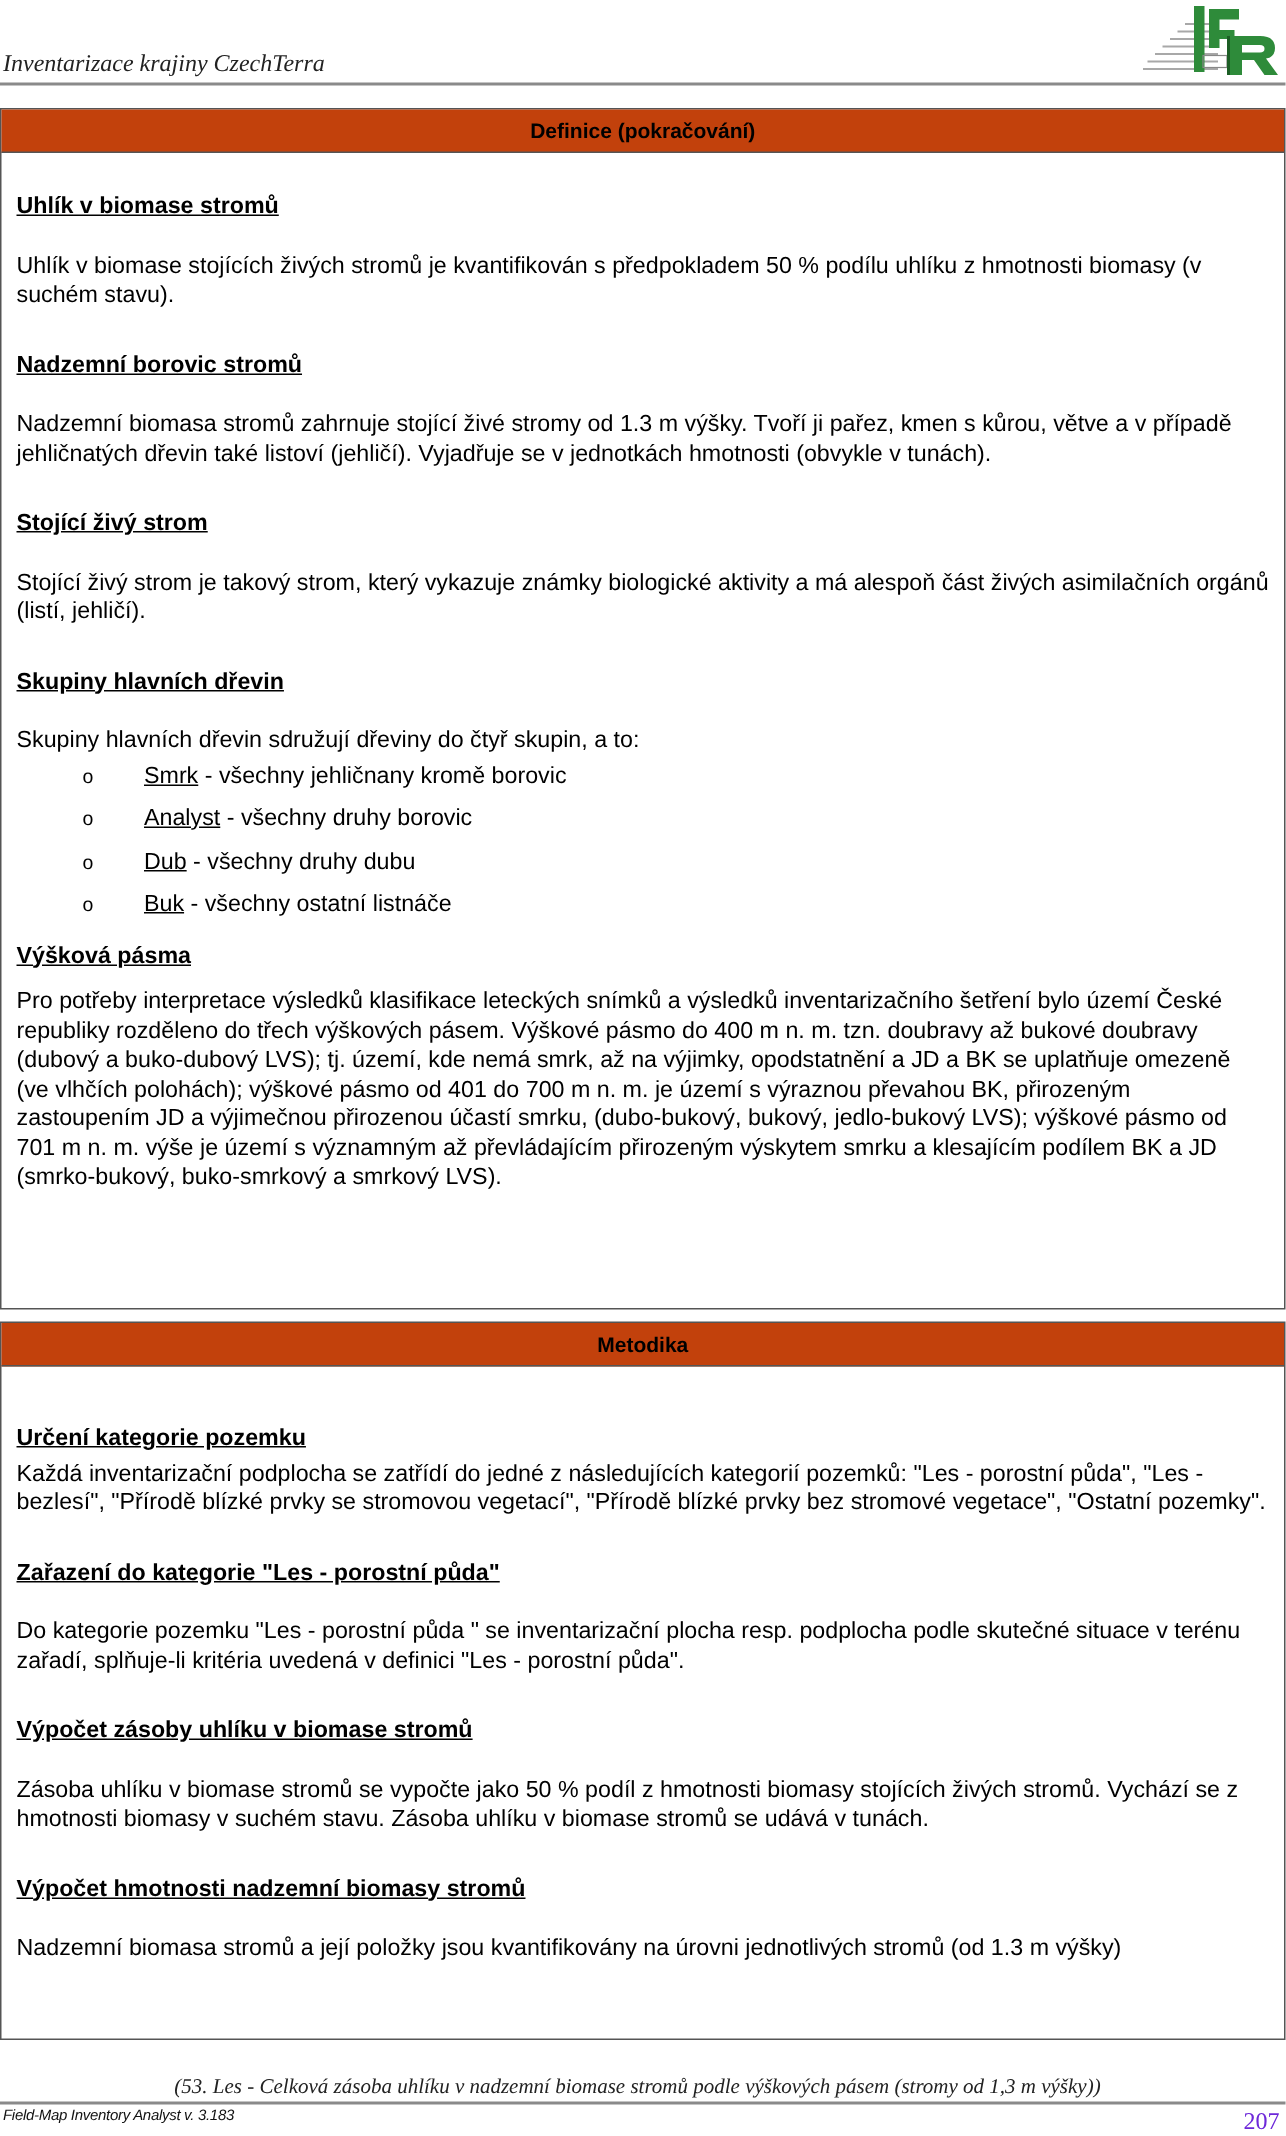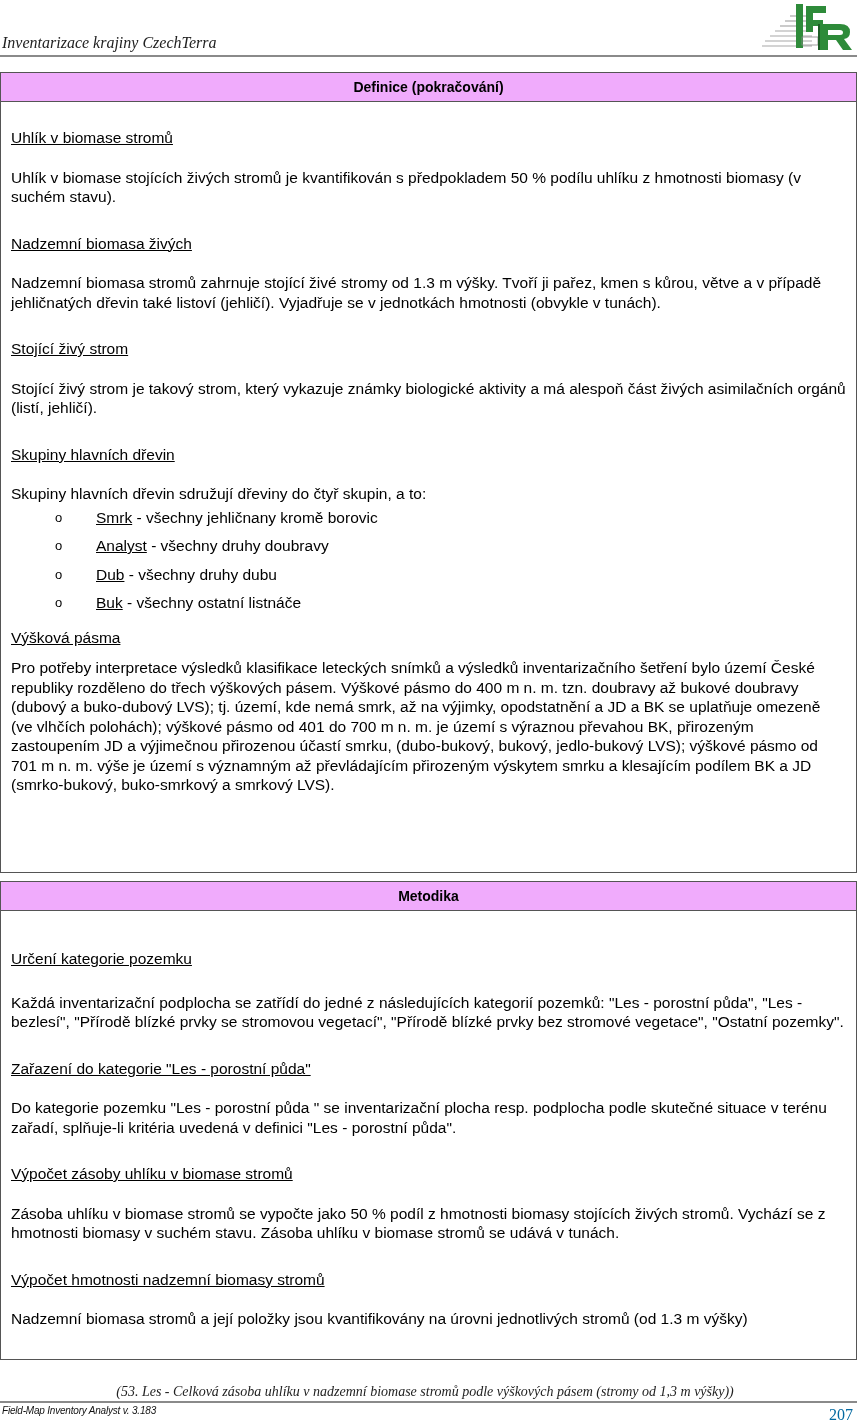--- a/index.html
+++ b/index.html
@@ -3,33 +3,33 @@
   <meta charset="utf-8">
   <style>
     html, body { margin: 0; padding: 0; background: #ffffff; }
     body { width: 857px; height: 1424px; position: relative; overflow: hidden; font-family: "Liberation Sans", sans-serif; color: #000; }
     .page-header { position: absolute; left: 0; top: 0; width: 857px; height: 57px; }
     .doc-title { position: absolute; left: 2px; top: 34px; font-family: "Liberation Serif", serif; font-style: italic; font-size: 16px; color: #222; }
     .header-rule { position: absolute; left: 0; top: 55px; width: 857px; height: 2px; background: #8a8a8a; }
     .logo { position: absolute; left: 760px; top: 2px; width: 94px; height: 50px; }
 
     .box { position: absolute; left: 0; width: 855px; border: 1px solid #555; background: #fff; }
-    .box-head { height: 28px; background: #f0abfc; border-bottom: 1px solid #555; text-align: center; font-weight: bold; font-size: 14px; line-height: 28px; }
+    .box-head { height: 28px; background: #c2410c; border-bottom: 1px solid #555; text-align: center; font-weight: bold; font-size: 14px; line-height: 28px; }
     .box-body { padding: 0 10px; font-size: 15.5px; line-height: 19.5px; }
     .box-body p { margin: 0; }
-    .h { text-decoration: underline; font-weight: normal; }
+    .h { text-decoration: underline; font-weight: bold; }
     .list { margin: 0; padding: 0; list-style: none; }
     .list li { position: relative; padding-left: 85px; height: 28.5px; line-height: 28.5px; }
     .list li .bullet { position: absolute; left: 44px; top: 0; font-size: 13px; }
     .list li .term { text-decoration: underline; }
 
     .caption { position: absolute; left: 0; top: 1384px; width: 850px; text-align: center; font-family: "Liberation Serif", serif; font-style: italic; font-size: 14px; color: #222; }
     .footer-rule { position: absolute; left: 0; top: 1401px; width: 857px; height: 2px; background: #8a8a8a; }
     .footer-left { position: absolute; left: 2px; top: 1405px; font-style: italic; font-size: 10px; letter-spacing: -0.2px; color: #111; }
-    .page-num { position: absolute; right: 4px; top: 1406px; font-family: "Liberation Serif", serif; font-size: 16px; color: #0369a1; }
+    .page-num { position: absolute; right: 4px; top: 1406px; font-family: "Liberation Serif", serif; font-size: 16px; color: #6d28d9; }
   </style>
 </head>
 <body>
 
 <div class="page-header">
   <div class="doc-title">Inventarizace krajiny CzechTerra</div>
   <svg class="logo" viewBox="0 0 94 50">
     <g stroke="#a8a8a8" stroke-width="1.2">
       <line x1="30" y1="14" x2="52" y2="14"></line>
       <line x1="25" y1="19" x2="52" y2="19"></line>
@@ -46,42 +46,42 @@
     <rect x="58" y="22" width="2" height="26" fill="#1c5e25"></rect>
   </svg>
   <div class="header-rule"></div>
 </div>
 
 <div class="box" style="top:72px; height:799px;">
   <div class="box-head">Definice (pokračování)</div>
   <div class="box-body">
     <p style="margin-top:26px;" class="h">Uhlík v biomase stromů</p>
     <p style="margin-top:20px;">Uhlík v biomase stojících živých stromů je kvantifikován s předpokladem 50 % podílu uhlíku z hmotnosti biomasy (v suchém stavu).</p>
-    <p style="margin-top:27px;" class="h">Nadzemní biomasa živých</p>
+    <p style="margin-top:27px;" class="h">Nadzemní borovic stromů</p>
     <p style="margin-top:20px;">Nadzemní biomasa stromů zahrnuje stojící živé stromy od 1.3 m výšky. Tvoří ji pařez, kmen s kůrou, větve a v případě jehličnatých dřevin také listoví (jehličí). Vyjadřuje se v jednotkách hmotnosti (obvykle v tunách).</p>
     <p style="margin-top:27px;" class="h">Stojící živý strom</p>
     <p style="margin-top:20px;">Stojící živý strom je takový strom, který vykazuje známky biologické aktivity a má alespoň část živých asimilačních orgánů (listí, jehličí).</p>
     <p style="margin-top:27px;" class="h">Skupiny hlavních dřevin</p>
     <p style="margin-top:20px;">Skupiny hlavních dřevin sdružují dřeviny do čtyř skupin, a to:</p>
     <ul class="list" style="margin-top:0;">
       <li><span class="bullet">o</span><span class="term">Smrk</span><span> - všechny jehličnany kromě borovic</span></li>
-      <li><span class="bullet">o</span><span class="term">Analyst</span><span> - všechny druhy doubravy</span></li>
+      <li><span class="bullet">o</span><span class="term">Analyst</span><span> - všechny druhy borovic</span></li>
       <li><span class="bullet">o</span><span class="term">Dub</span><span> - všechny druhy dubu</span></li>
       <li><span class="bullet">o</span><span class="term">Buk</span><span> - všechny ostatní listnáče</span></li>
     </ul>
     <p style="margin-top:10px;" class="h">Výšková pásma</p>
     <p style="margin-top:11px;">Pro potřeby interpretace výsledků klasifikace leteckých snímků a výsledků inventarizačního šetření bylo území České republiky rozděleno do třech výškových pásem. Výškové pásmo do 400 m n. m. tzn. doubravy až bukové doubravy  (dubový a buko-dubový LVS); tj. území, kde nemá smrk, až na výjimky, opodstatnění a JD a BK se uplatňuje omezeně (ve vlhčích polohách); výškové pásmo od 401 do 700 m n. m. je území s výraznou převahou BK, přirozeným zastoupením JD a výjimečnou přirozenou účastí smrku, (dubo-bukový, bukový, jedlo-bukový LVS); výškové pásmo od 701 m n. m. výše je území s významným až převládajícím přirozeným výskytem smrku a klesajícím podílem BK a JD (smrko-bukový, buko-smrkový a smrkový LVS).</p>
   </div>
 </div>
 
 <div class="box" style="top:881px; height:477px;">
   <div class="box-head">Metodika</div>
   <div class="box-body">
     <p style="margin-top:38px;" class="h">Určení kategorie pozemku</p>
-    <p style="margin-top:24px;">Každá inventarizační podplocha se zatřídí do jedné z následujících kategorií pozemků: "Les - porostní půda", "Les - bezlesí", "Přírodě blízké prvky se stromovou vegetací", "Přírodě blízké prvky bez stromové vegetace", "Ostatní pozemky".</p>
+    <p style="margin-top:4px;">Každá inventarizační podplocha se zatřídí do jedné z následujících kategorií pozemků: "Les - porostní půda", "Les - bezlesí", "Přírodě blízké prvky se stromovou vegetací", "Přírodě blízké prvky bez stromové vegetace", "Ostatní pozemky".</p>
     <p style="margin-top:27px;" class="h">Zařazení do kategorie "Les - porostní půda"</p>
     <p style="margin-top:20px;">Do kategorie pozemku "Les - porostní půda " se inventarizační plocha resp. podplocha podle skutečné situace v terénu zařadí, splňuje-li kritéria uvedená v definici "Les - porostní půda".</p>
     <p style="margin-top:27px;" class="h">Výpočet zásoby uhlíku v biomase stromů</p>
     <p style="margin-top:20px;">Zásoba uhlíku v biomase stromů se vypočte jako 50 % podíl z hmotnosti biomasy stojících živých stromů. Vychází se z hmotnosti biomasy v suchém stavu. Zásoba uhlíku v biomase stromů se udává v tunách.</p>
     <p style="margin-top:27px;" class="h">Výpočet hmotnosti nadzemní biomasy stromů</p>
     <p style="margin-top:20px;">Nadzemní biomasa stromů a její položky jsou kvantifikovány na úrovni jednotlivých stromů (od 1.3 m výšky)</p>
   </div>
 </div>
 
 <div class="caption">(53. Les - Celková zásoba uhlíku v nadzemní biomase stromů podle výškových pásem (stromy od 1,3 m výšky))</div>

